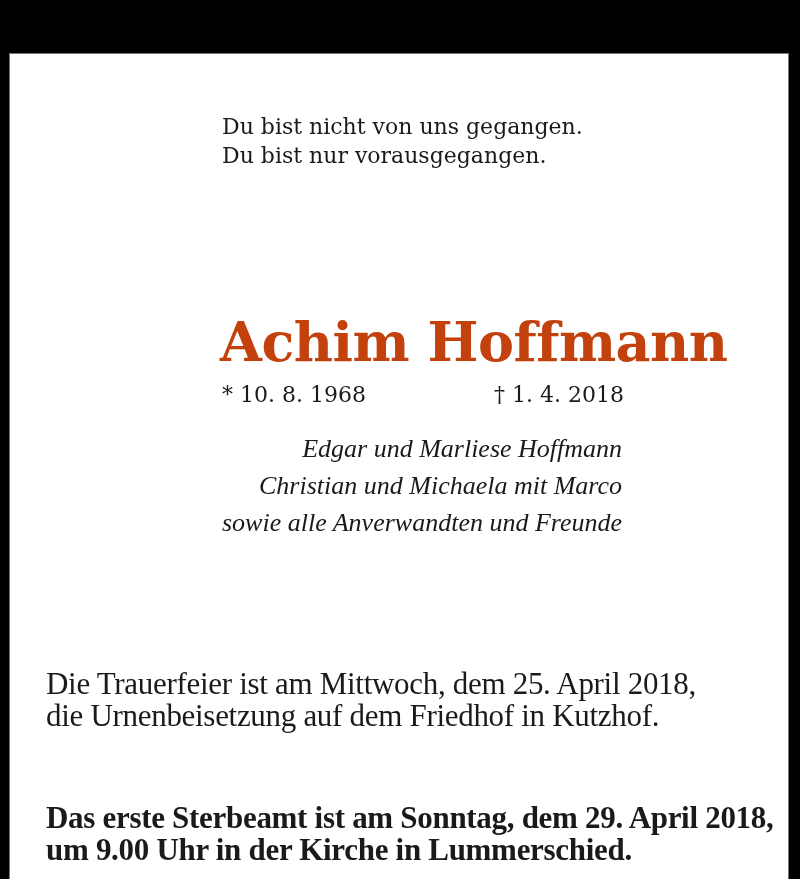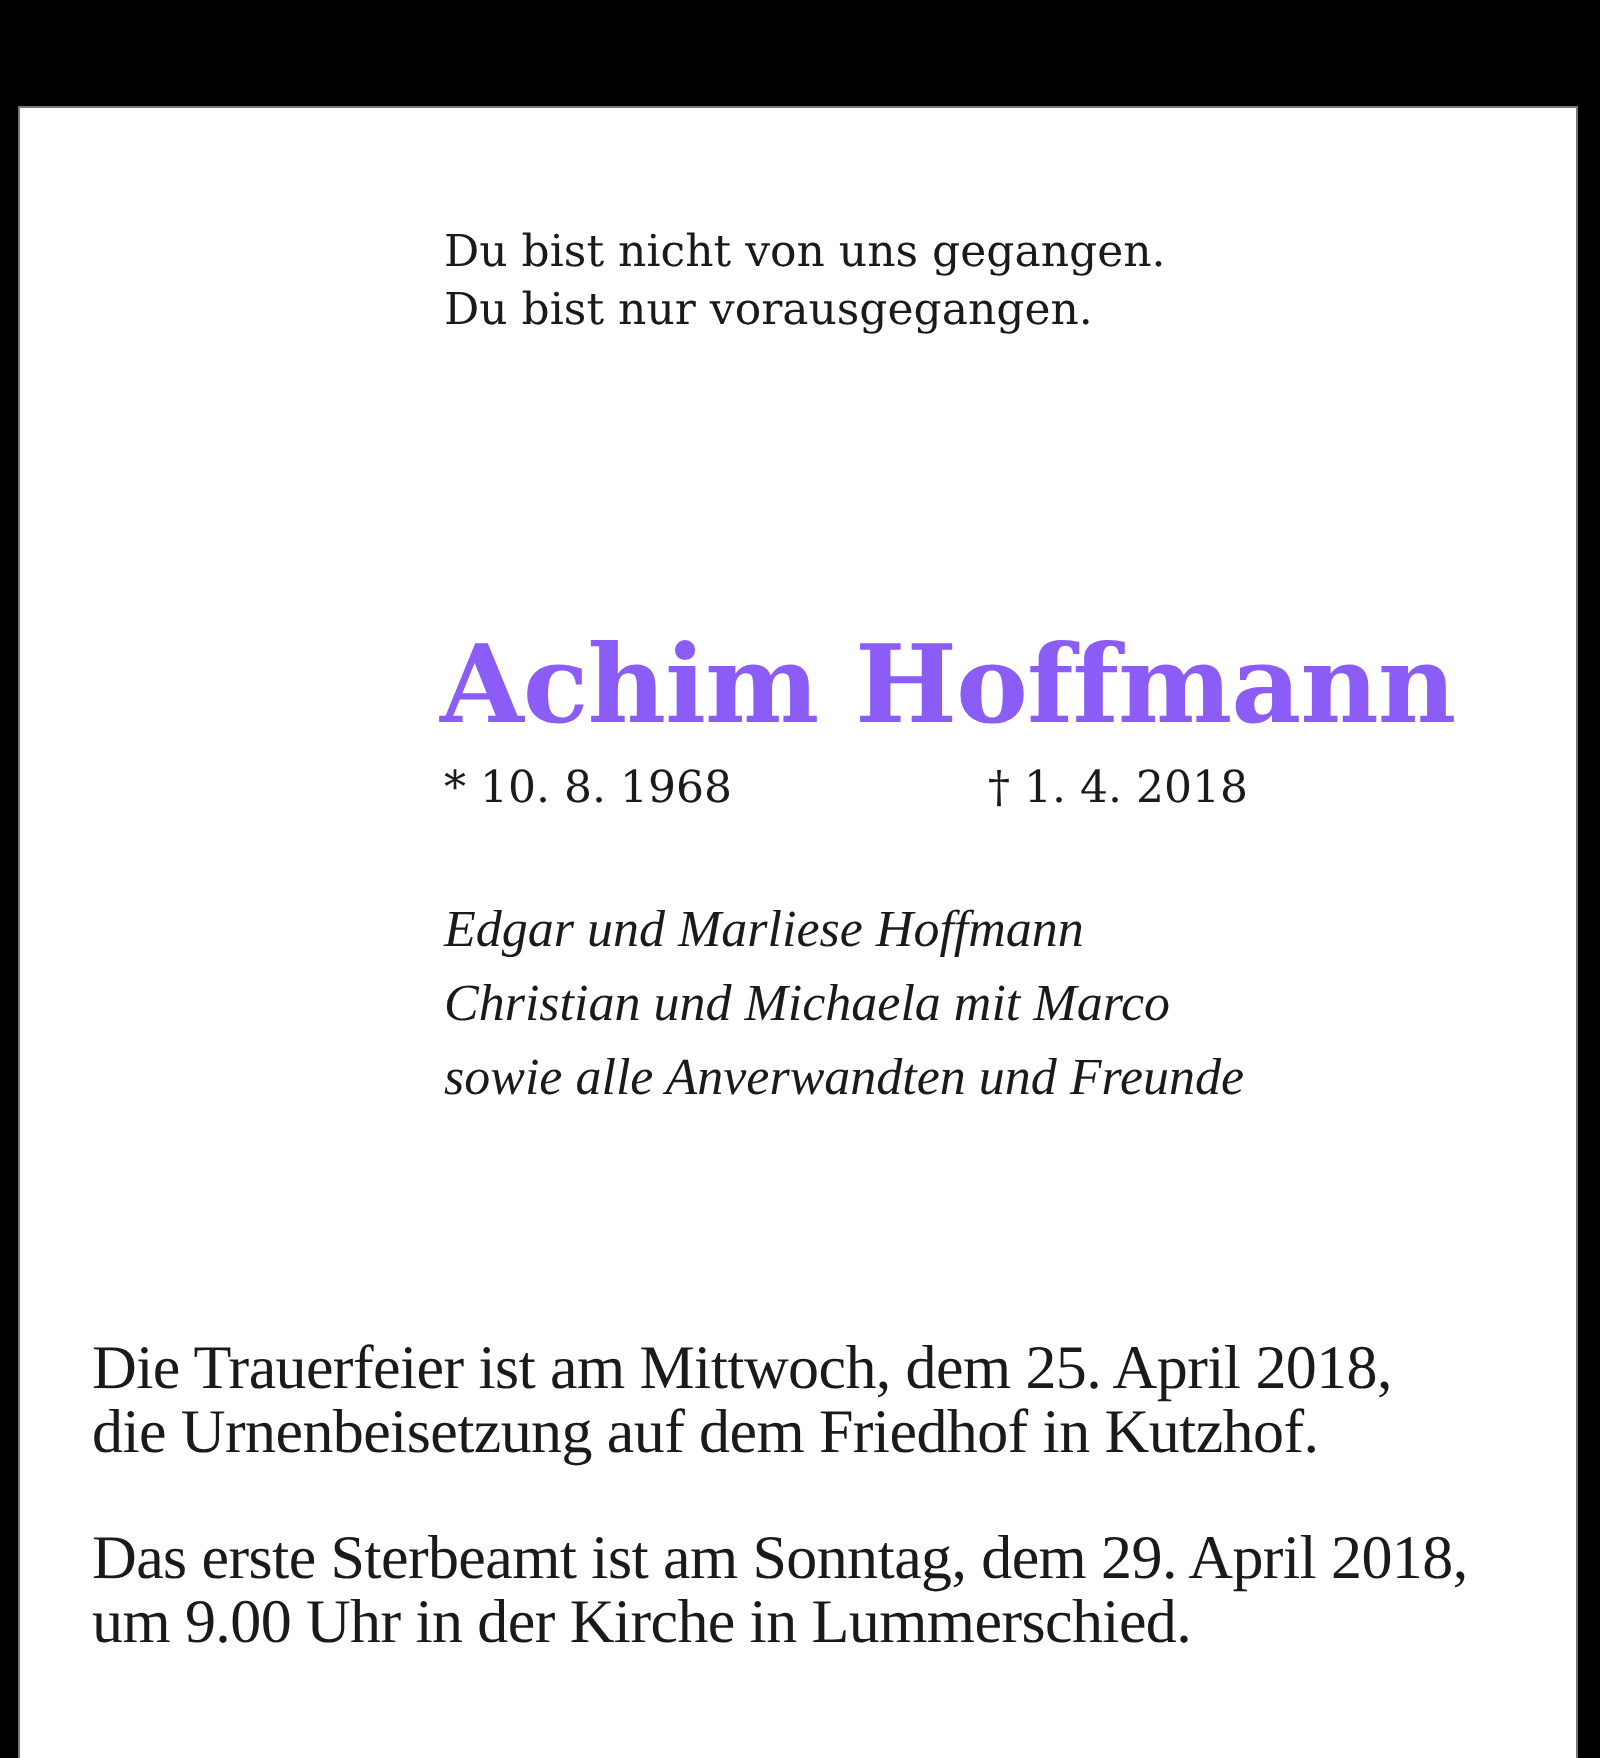--- a/index.html
+++ b/index.html
@@ -13,33 +13,33 @@
     color: #1a1a1a;
     font-family: "DejaVu Serif", "Liberation Serif", serif;
     margin-top: 44px;
   }
   .t { position: absolute; white-space: nowrap; font-size: 22px; line-height: 29px; }
   .motto { left: 212px; top: 58px; }
   .intro { left: 212px; top: 170px; }
   .name {
     position: absolute; left: 210px; top: 256px; white-space: nowrap;
     font-family: "DejaVu Serif", serif; font-weight: bold;
-    font-size: 54px; line-height: 64px; letter-spacing: -0.5px; color: #8b5cf6;
+    font-size: 54px; line-height: 64px; letter-spacing: -0.5px; color: #c2410c;
   }
   .born { left: 212px; top: 326px; }
   .died { left: 484px; top: 326px; }
-  .mourners { left: 212px; top: 392px; font-style: italic; font-family: "Liberation Serif", serif; font-size: 26px; line-height: 37px; }
+  .mourners { left: 212px; top: 376px; font-style: italic; font-family: "Liberation Serif", serif; font-size: 26px; line-height: 37px; text-align: right; }
   .place { left: 212px; top: 544px; font-family: "Liberation Serif", serif; font-size: 26px; }
   .info {
     position: absolute; left: 36px; white-space: nowrap;
     font-family: "Liberation Serif", serif; font-size: 31px; line-height: 32px;
     letter-spacing: -0.3px;
   }
   .info1 { top: 614px; }
-  .info2 { top: 709px; }
+  .info2 { top: 748px; font-weight: bold; }
   .line { display: block; }
 </style>
 </head>
 <body>
 
 <div class="page">
   <div class="t motto">
     <span class="line">Du bist nicht von uns gegangen.</span>
     <span class="line">Du bist nur vorausgegangen.</span>
   </div>

